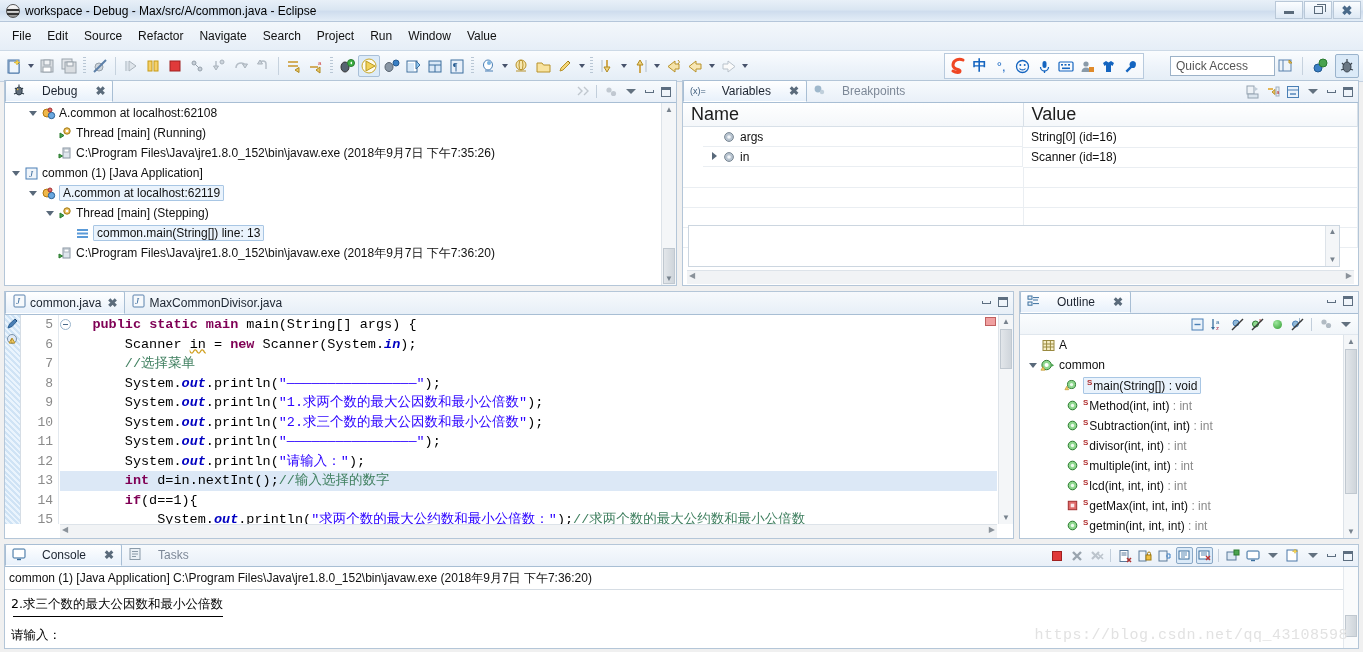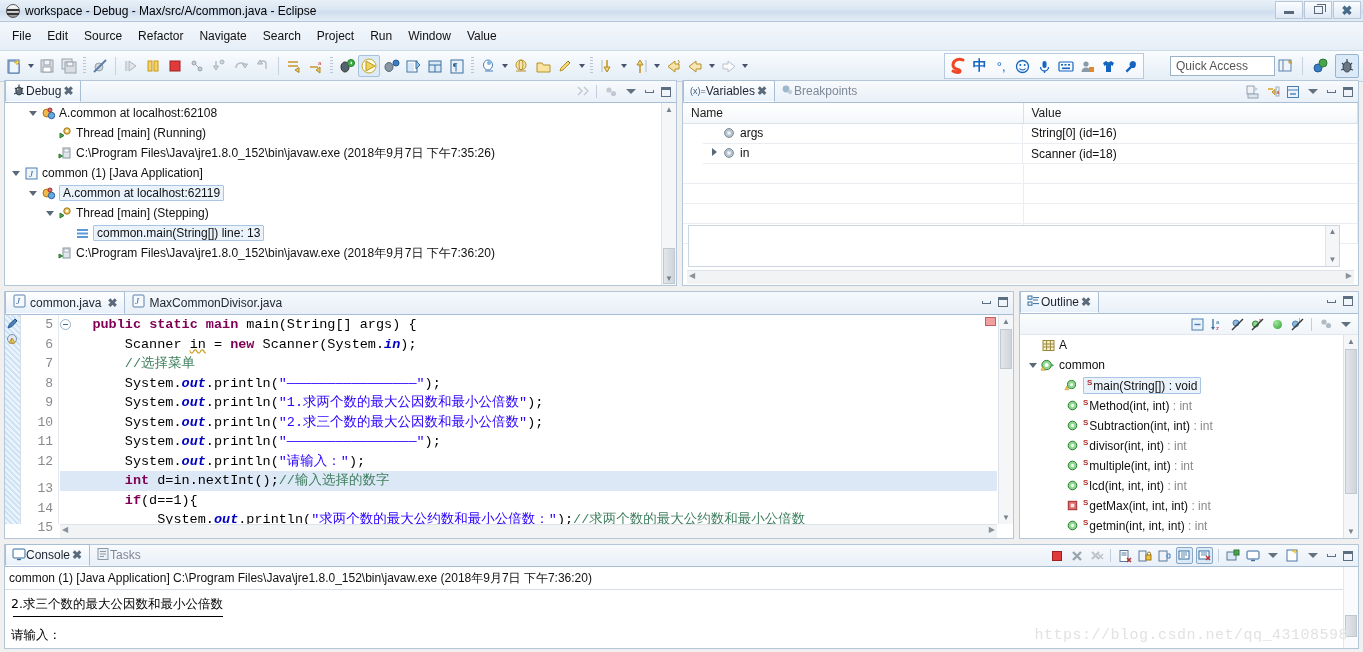--- a/index.html
+++ b/index.html
@@ -125,21 +125,21 @@
     border: 1px solid #b4c6d8;
   }
   .view-tabbar {
     height: 22px;
     background: linear-gradient(to bottom, #f7fafd, #e9f0f8);
     display: flex; align-items: flex-end;
     position: relative;
     border-bottom: 1px solid #a8bed4;
   }
   .view-tab {
-    height: 22px; display: flex; align-items: center; gap: 0;
+    height: 22px; display: flex; align-items: center; gap: 16px;
     padding: 0 7px 0 6px; font-size: 12px; color: #1c2430;
     position: relative;
   }
   .view-tab.active {
     background: linear-gradient(to bottom, #ffffff 0%, #e8f1fb 100%);
     border: 1px solid #a8bed4; border-bottom: 1px solid #fff;
     border-radius: 2px 2px 0 0;
     font-weight: normal;
   }
   .view-tab.inactive { color: #7d8897; }
@@ -158,21 +158,21 @@
   .tree-row { display: flex; align-items: center; height: 20px; padding-left: 4px; font-size: 12px; color: #101010; white-space: nowrap; }
   .tw { display: inline-block; width: 14px; text-align: center; color: #4a5a6a; font-size: 9px; }
   .tw .tri-down { display: inline-block; width:0;height:0; border-left:4px solid transparent;border-right:4px solid transparent;border-top:5px solid #59697a; }
   .tw .tri-right { display: inline-block; width:0;height:0; border-top:4px solid transparent;border-bottom:4px solid transparent;border-left:5px solid #59697a; }
   .ticon { width: 16px; height: 16px; margin-right: 3px; display: inline-flex; align-items: center; justify-content: center; flex: none; }
   .sel-box { border: 1px solid #a8c6e4; background: #eaf3fc; padding: 0 3px; border-radius: 1px; }
 
   
   .vtable { width: 100%; border-collapse: collapse; font-size: 12px; }
   .vtable th {
-    text-align: left; font-weight: normal; font-size: 12px; color: #1b1b1b;
+    text-align: left; font-weight: normal; font-size: 18px; color: #1b1b1b;
     height: 20px; padding-left: 8px;
     background: linear-gradient(to bottom, #ffffff, #f4f7fa);
     border-bottom: 1px solid #d8e0e8; border-right: 1px solid #d8e0e8;
   }
   .vtable td {
     height: 20px; padding-left: 8px; border-bottom: 1px solid #eaeef2; border-right: 1px solid #eaeef2;
     color: #101010; white-space: nowrap; margin-left: 20px;
   }
   .var-detail { position: absolute; left: 5px; right: 18px; bottom: 18px; height: 42px; background: #fff; border: 1px solid #ccd6e0; }
   .scroll-v { position: absolute; right: 1px; width: 15px; background: #f4f6f8; border-left: 1px solid #dde3e9; }
@@ -846,21 +846,21 @@
       <div class="gutter">
         <div id="gutter-lines">
             <div class="gline" style="position: relative;">5<span class="fold"></span></div>
             <div class="gline" style="position: relative;">6</div>
             <div class="gline" style="position: relative;">7</div>
             <div class="gline" style="position: relative;">8</div>
             <div class="gline" style="position: relative;">9</div>
             <div class="gline" style="position: relative;">10</div>
             <div class="gline" style="position: relative;">11</div>
             <div class="gline" style="position: relative;">12</div>
-            <div class="gline" style="position: relative; margin-top: 8px;">13</div>
+            <div class="gline" style="position: relative;">13</div>
             <div class="gline" style="position: relative;">14</div>
             <div class="gline" style="position: relative;">15</div>
           </div>
       </div>
       <div class="codelines">
         <div class="cline"><span>    </span><span class="kw">public</span> <span class="kw">static</span> <span class="kw">main</span> main(String[] args) {</div>
         <div class="cline">        Scanner <span style="text-decoration:underline wavy #d0a020;">in</span> = <span class="kw">new</span> Scanner(System.<span class="fld">in</span>);</div>
         <div class="cline">        <span class="cmt">//选择菜单</span></div>
         <div class="cline">        System.<span class="fld">out</span>.println(<span class="str">"————————————————"</span>);</div>
         <div class="cline">        System.<span class="fld">out</span>.println(<span class="str">"1.求两个数的最大公因数和最小公倍数"</span>);</div>

